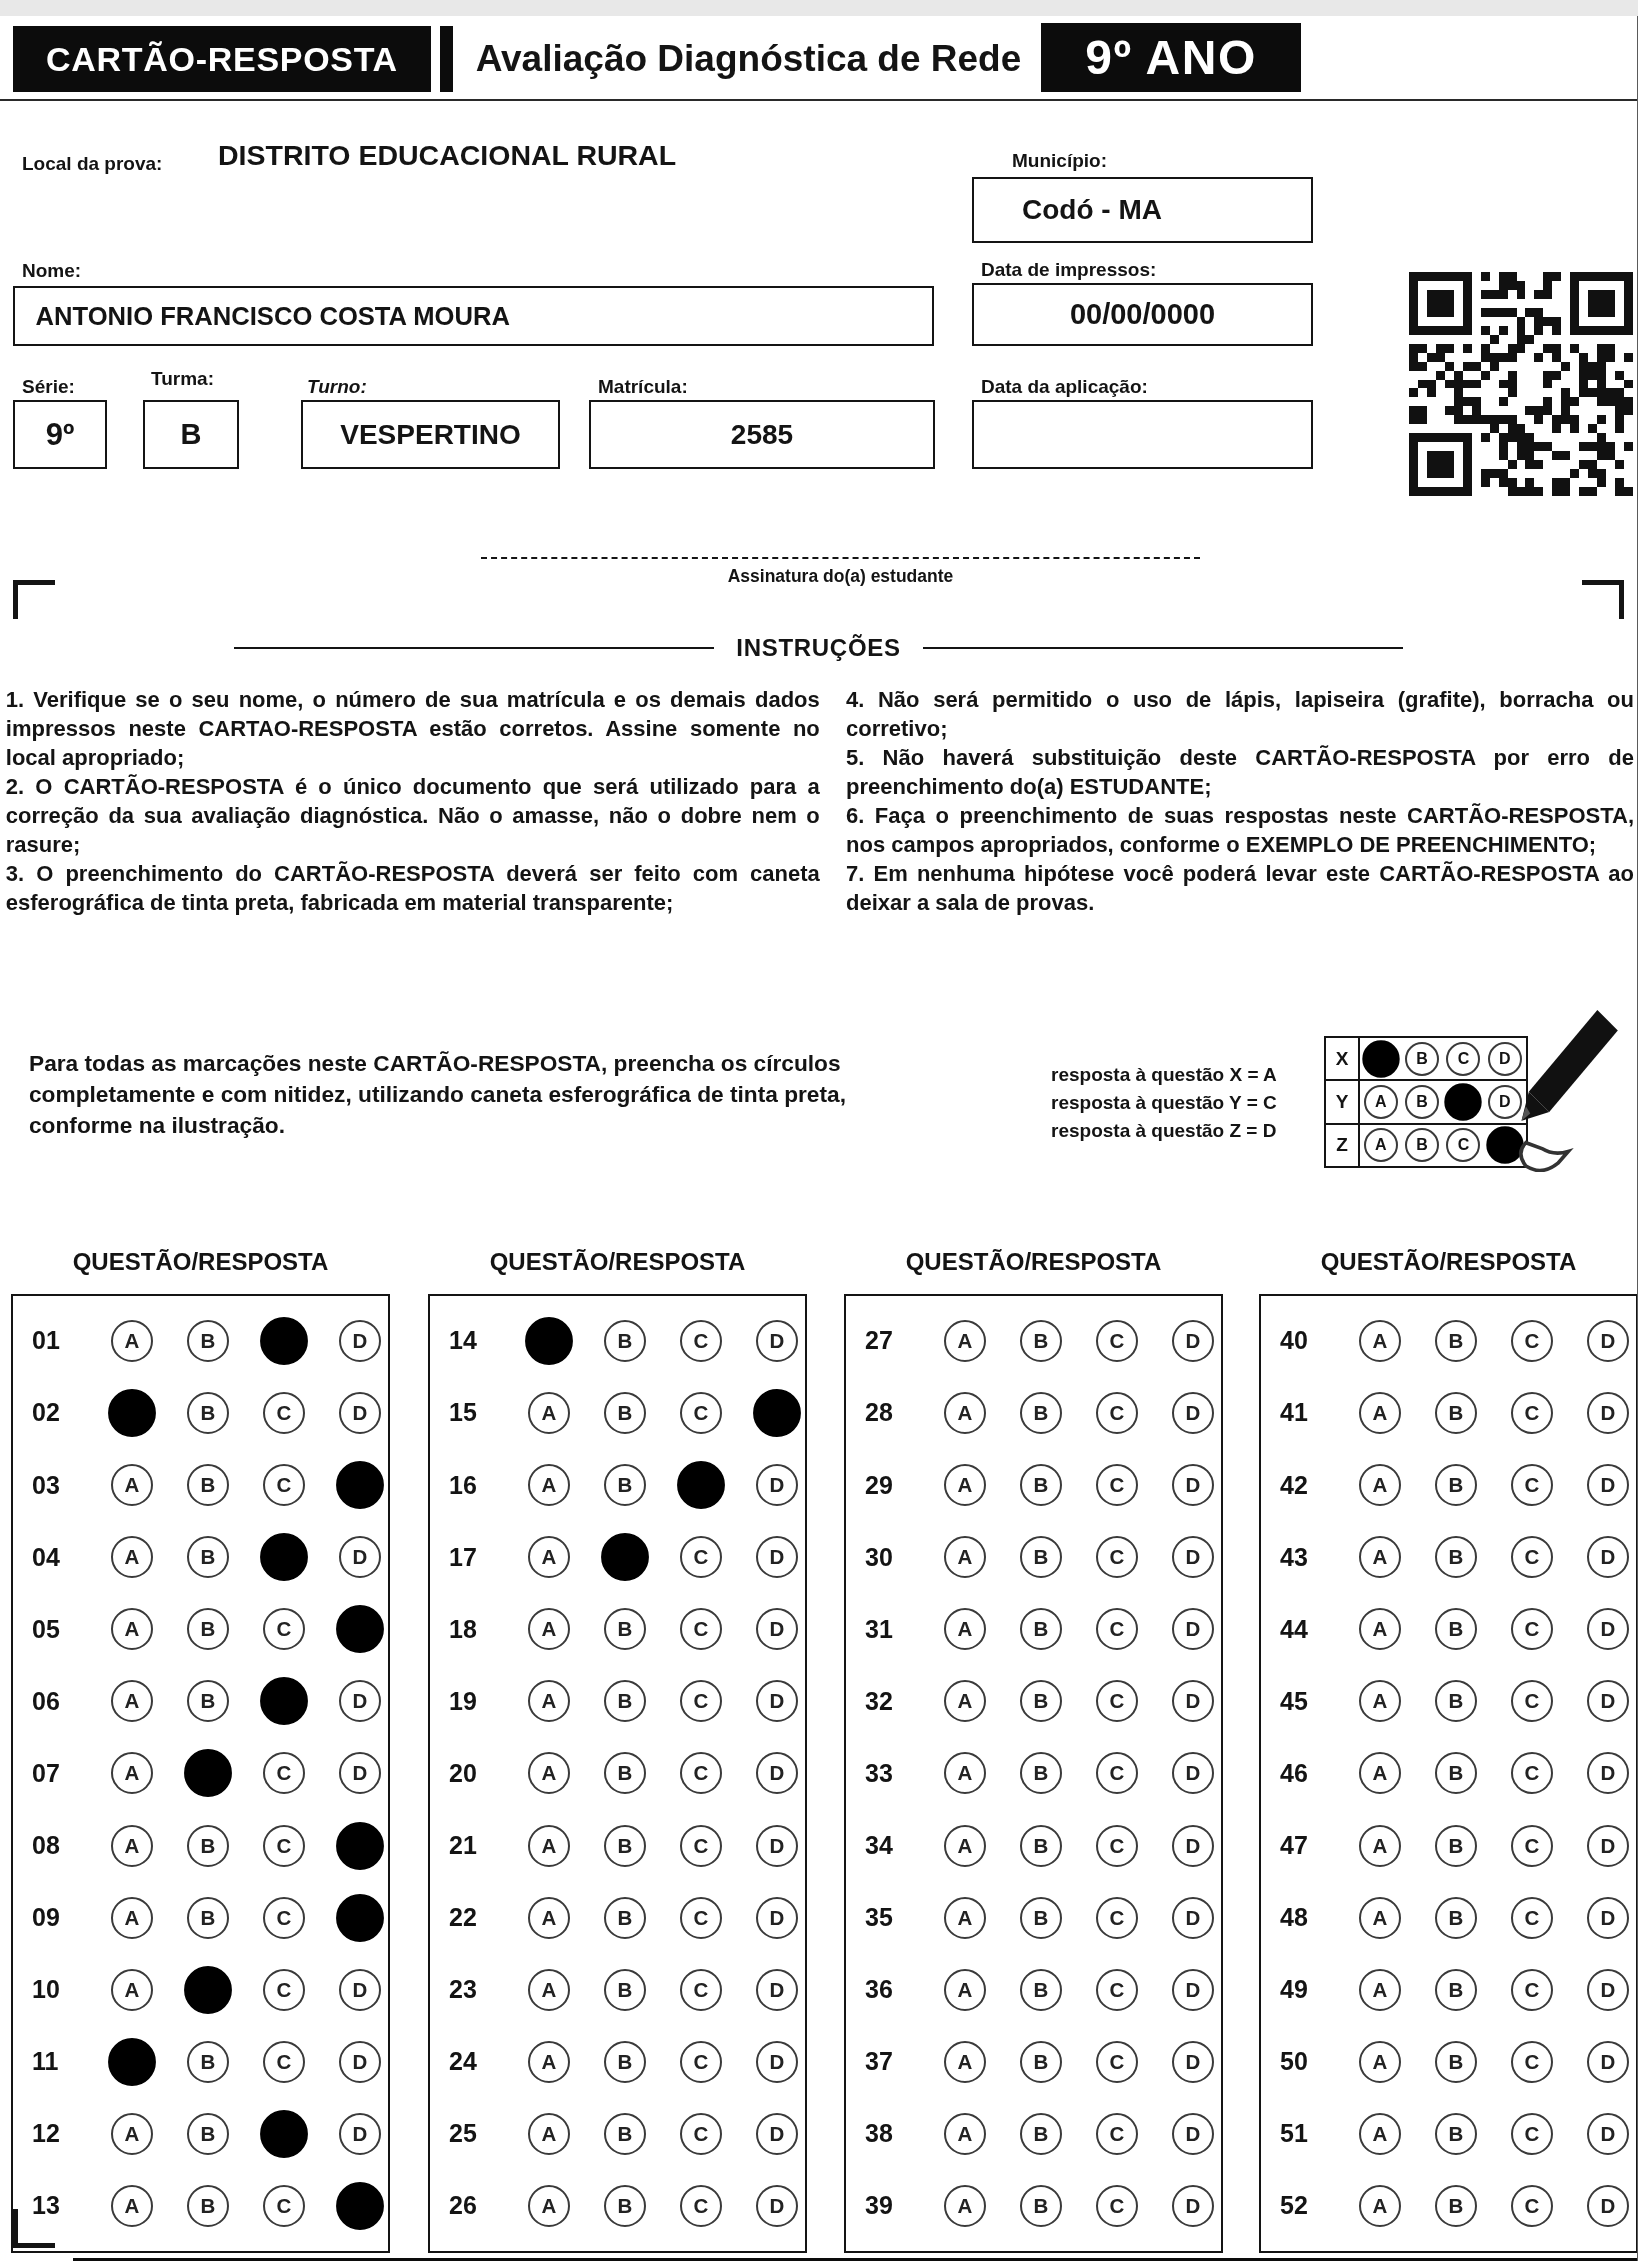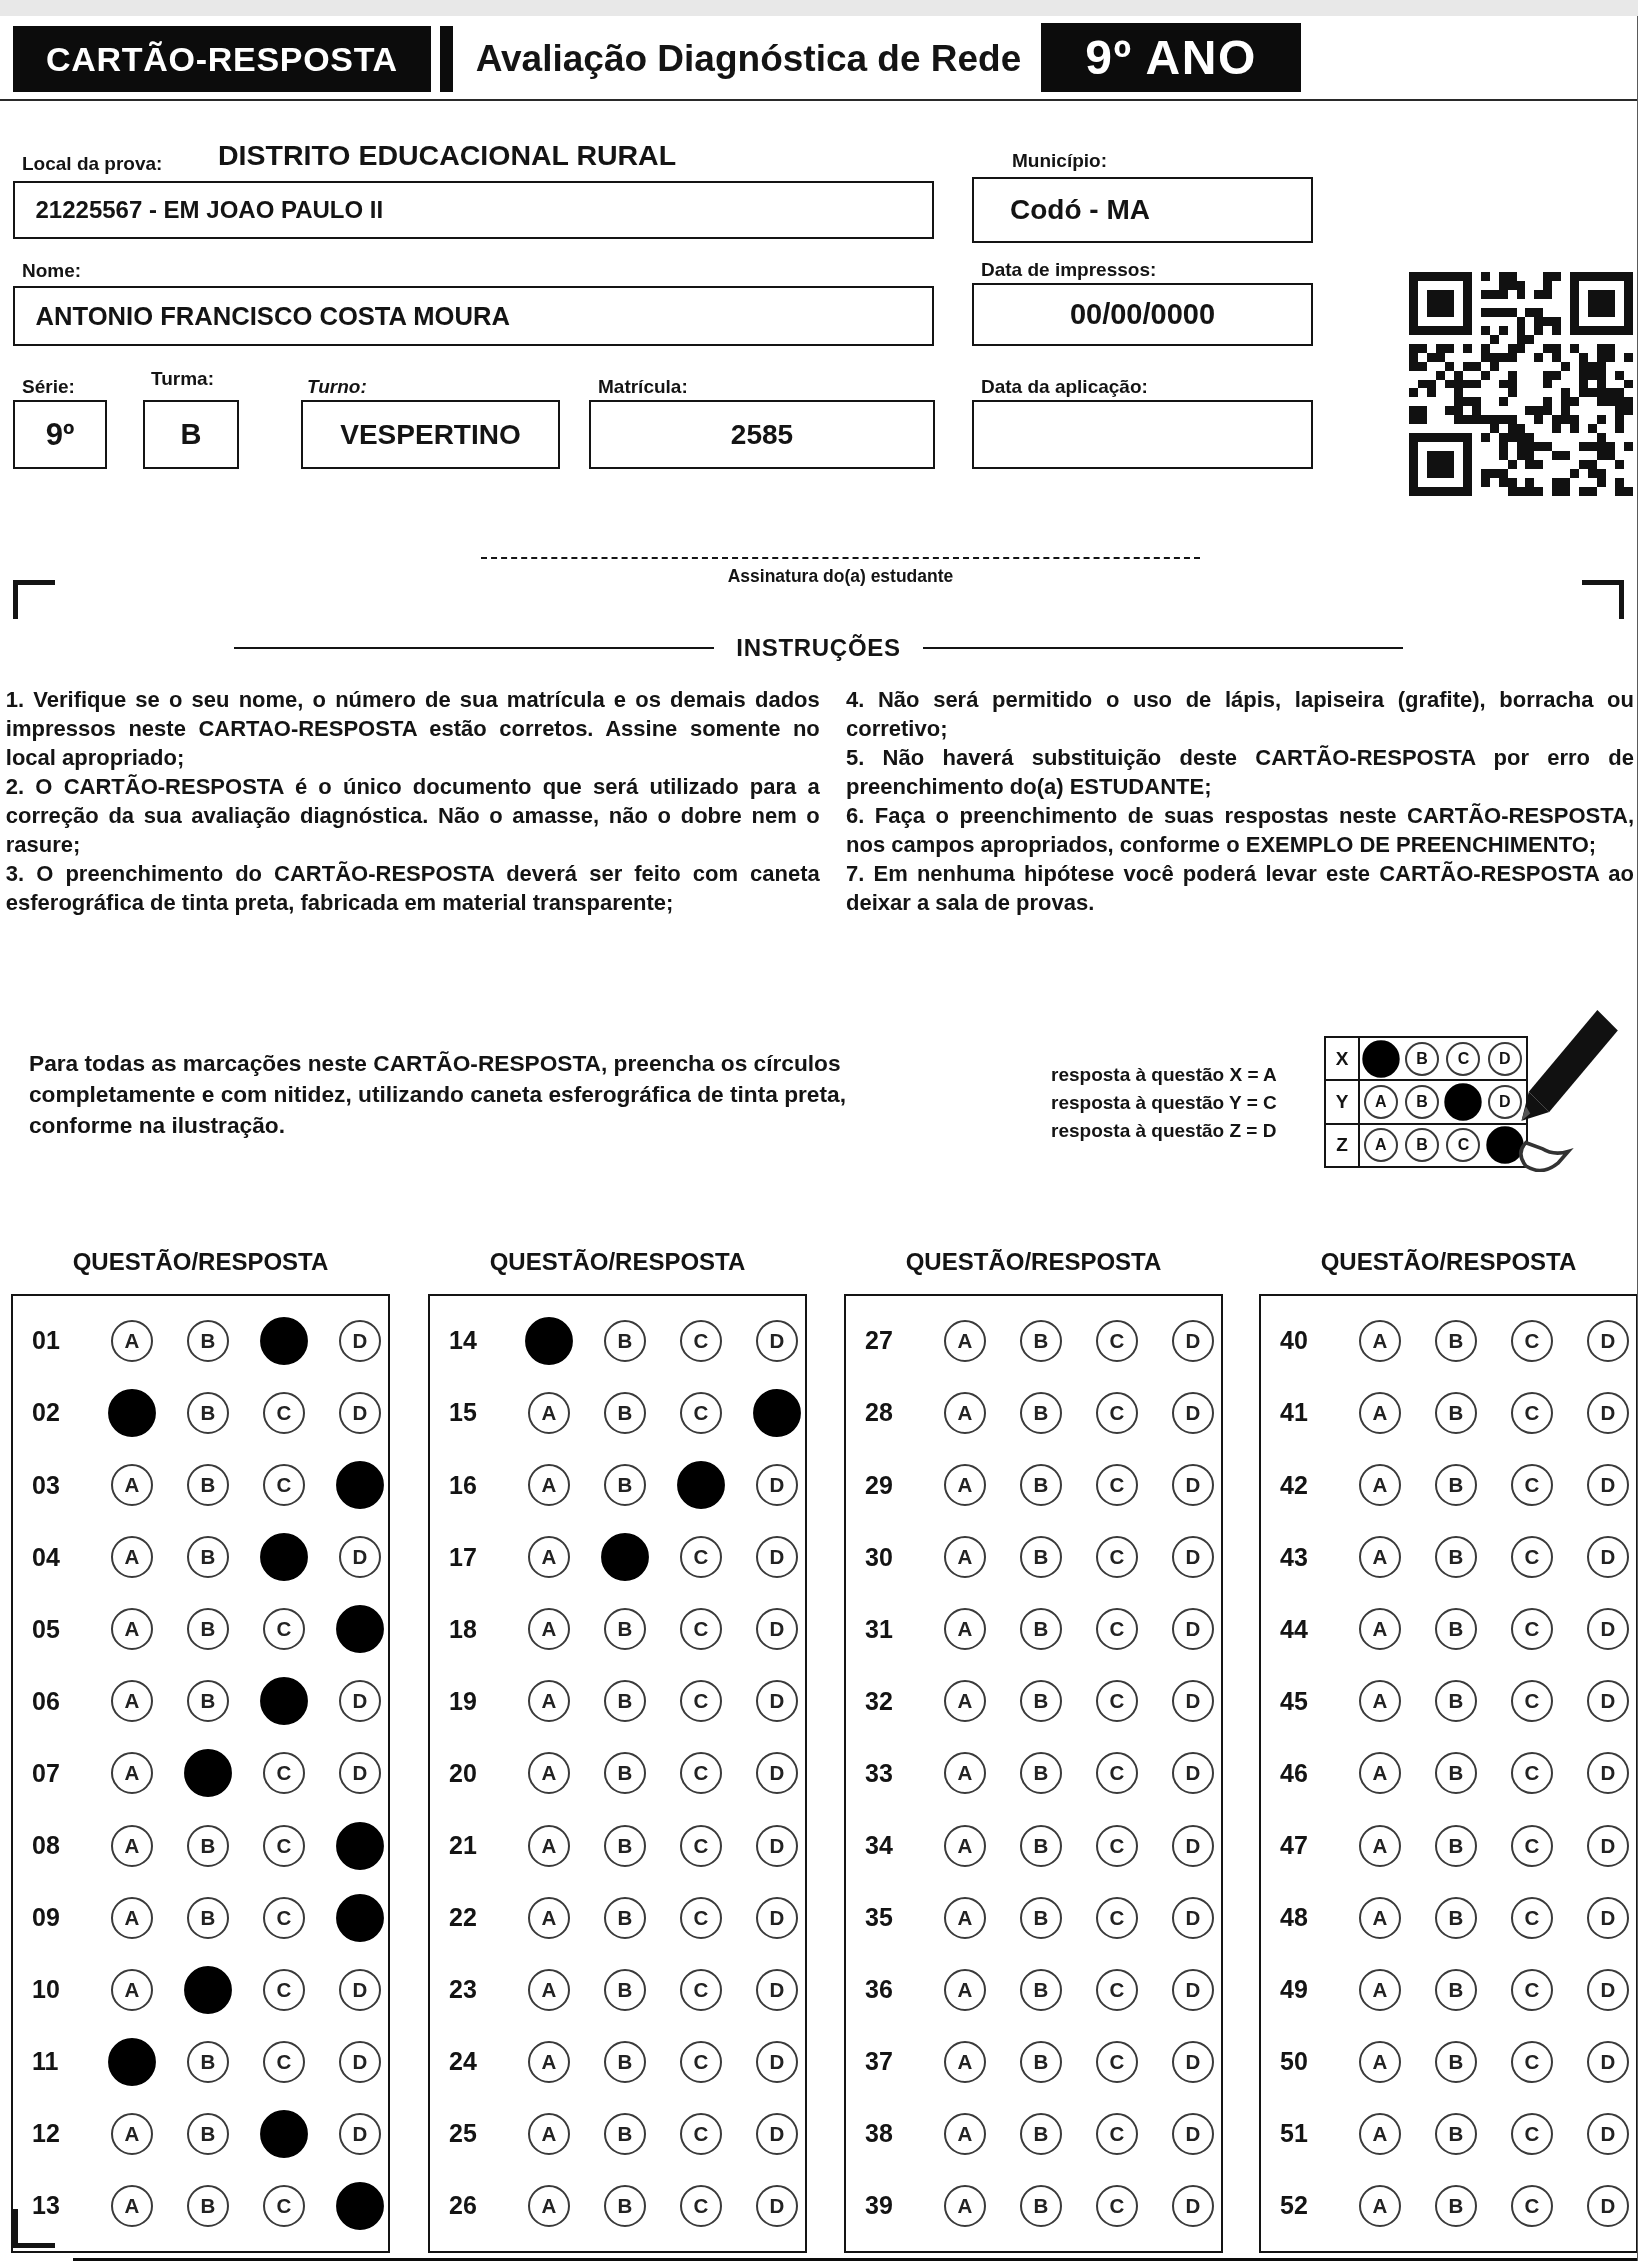--- a/index.html
+++ b/index.html
@@ -22,21 +22,21 @@
                 align-items:center; justify-content:center; gap:8.8px; font-weight:bold; font-size:18px; }
   .radio-circle { width:23.4px; height:23.4px; border:2.2px solid #141414; border-radius:50%;
                   display:inline-block; flex:0 0 auto; background:#fff; }
   .header-rule { position:absolute; left:0; top:83px; width:1639px; border-top:2.2px solid #2a2a2a; }
 
   .field-label { position:absolute; font-weight:bold; font-size:19px; }
   .field-box { position:absolute; border:2.9px solid #141414; display:flex; align-items:center;
                font-weight:bold; background:#fff; }
   .district { position:absolute; left:218px; top:123px; font-size:28.5px; font-weight:bold; }
   .school-box { left:13px; top:165px; width:921px; height:58px; padding-left:20.5px; font-size:24px; }
-  .municipio-box { left:972px; top:161px; width:341px; height:66px; padding-left:36px; font-size:28px; }
+  .municipio-box { left:972px; top:161px; width:341px; height:66px; padding-left:48px; font-size:28px; }
   .nome-box { left:13px; top:270px; width:921px; height:60px; padding-left:20.5px; font-size:25.6px; }
   .nasc-box { left:972px; top:267px; width:341px; height:63px; justify-content:center; font-size:29px; }
   .serie-box { left:13px; top:384px; width:94px; height:69px; justify-content:center; font-size:31px; }
   .turma-box { left:143px; top:384px; width:96px; height:69px; justify-content:center; font-size:29px; }
   .turno-box { left:301px; top:384px; width:259px; height:69px; justify-content:center; font-size:28px; }
   .matri-box { left:589px; top:384px; width:346px; height:69px; justify-content:center; font-size:28px; }
   .aplic-box { left:972px; top:384px; width:341px; height:69px; }
 
   .qr { position:absolute; left:1409px; top:256px; width:224px; height:224px; }
 
@@ -100,21 +100,20 @@
 <div class="page">
 
   <div class="black-box card-title">CARTÃO-RESPOSTA</div>
   <div class="header-divider"></div>
   <div class="exam-title">Avaliação Diagnóstica de Rede</div>
   <div class="black-box grade-badge">9º ANO</div>
   <div class="header-rule"></div>
 
   <span class="field-label" style="left:22px; top:137px;">Local da prova:</span>
   <span class="district">DISTRITO EDUCACIONAL RURAL</span>
-  <div class="field-box school-box">21225567 - EM JOAO PAULO II</div>
 
   <span class="field-label" style="left:1012px; top:134px;">Município:</span>
   <div class="field-box municipio-box">Codó - MA</div>
 
   <span class="field-label" style="left:22px; top:244px;">Nome:</span>
   <div class="field-box nome-box">ANTONIO FRANCISCO COSTA MOURA</div>
 
   <span class="field-label" style="left:981px; top:243px;">Data de impressos:</span>
   <div class="field-box nasc-box">00/00/0000</div>
 

